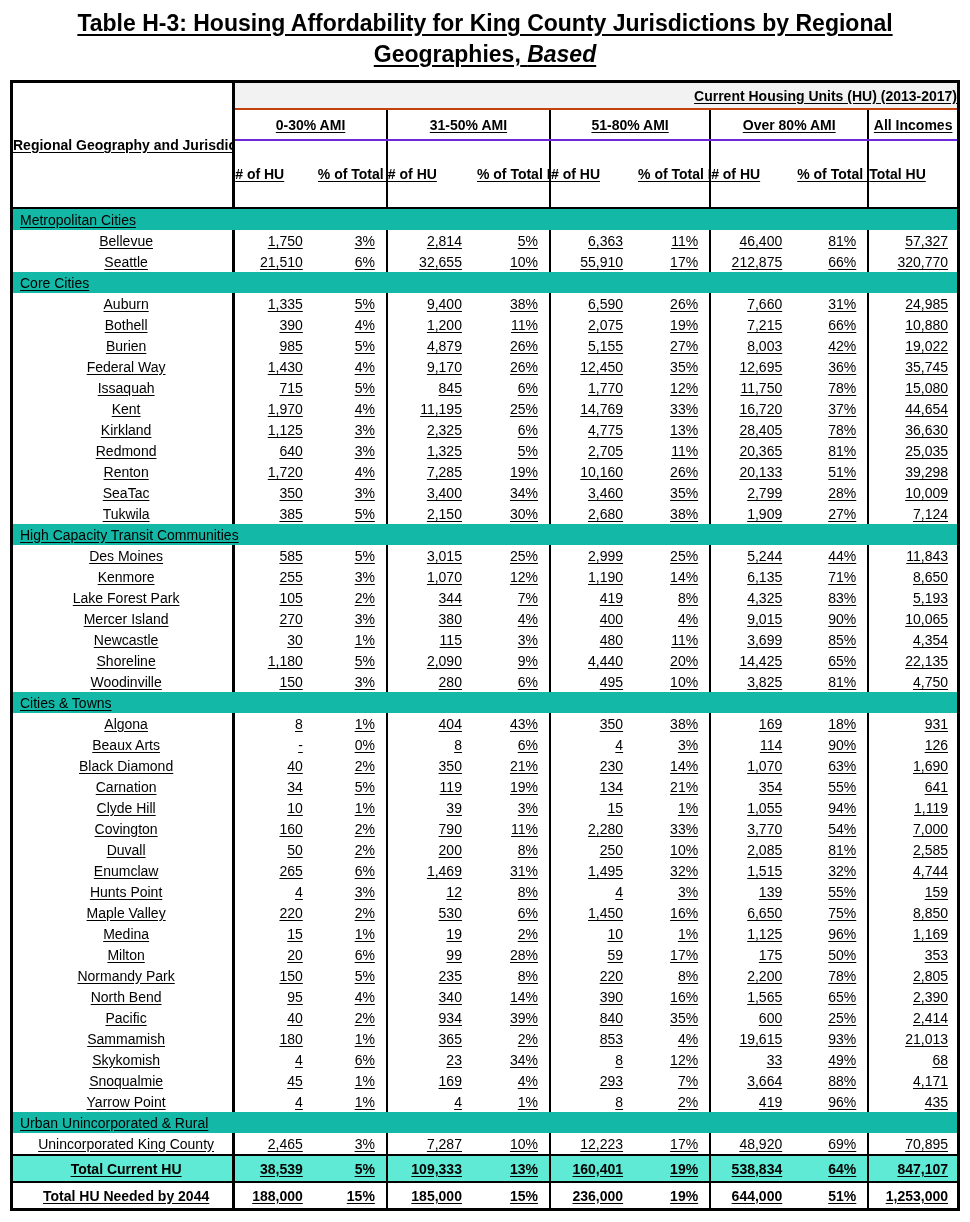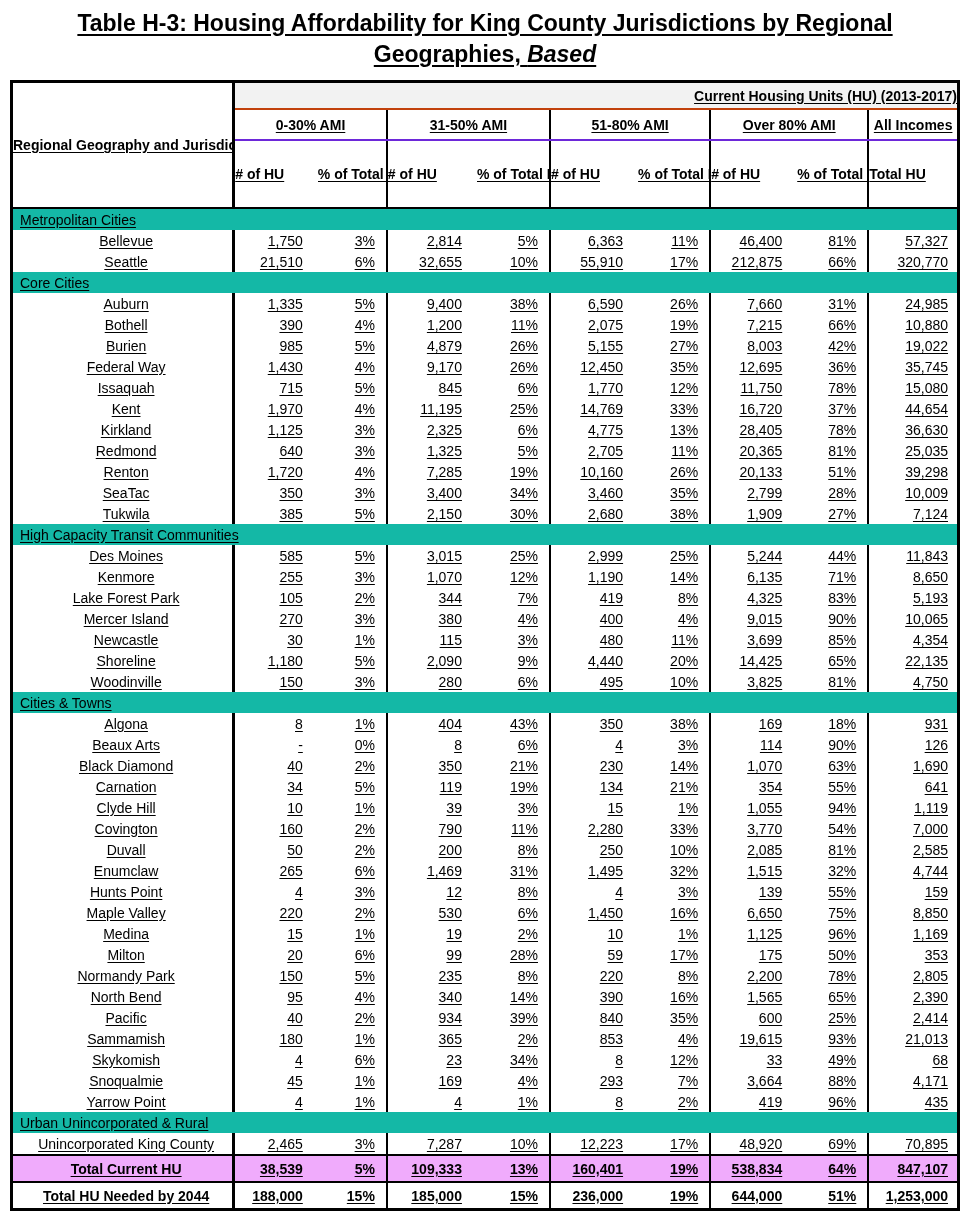--- a/index.html
+++ b/index.html
@@ -80,21 +80,21 @@
     text-align: left;
     padding-left: 7px;
     height: 21px;
   }
   tr.data-row td { height: 21px; }
   td.name  { text-align: center;  padding-left: 7px; }
   td.num   { text-align: right; padding-right: 15px; }
   td.pct   { text-align: right; padding-right: 11px; }
   td.total { text-align: right; padding-right: 9px; }
   tr.total-row td { font-weight: bold; height: 25px; border-top: 2px solid #000; }
-  tr.total-row.shaded td { background: #f0abfc; }
+  tr.total-row.shaded td { background: #5eead4; }
 </style>
 </head>
 <body>
 
 <div class="page">
 
   <div class="title">
     <div><span class="u">Table H-3: Housing Affordability for King County Jurisdictions by Regional Geographies,</span><span class="u"> </span><span class="u it">Based</span></div>
   </div>
 

